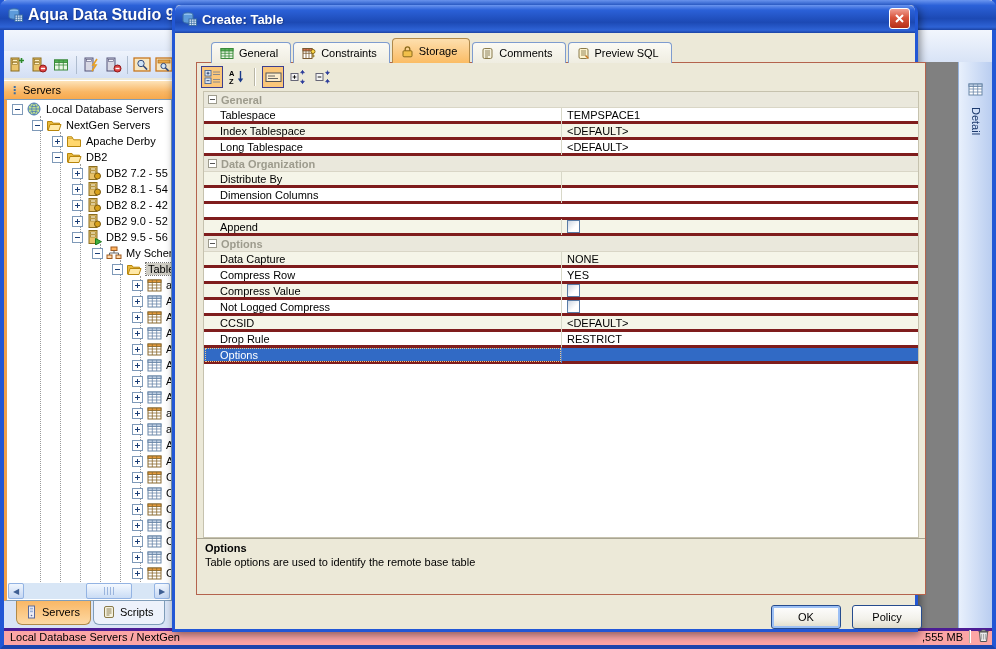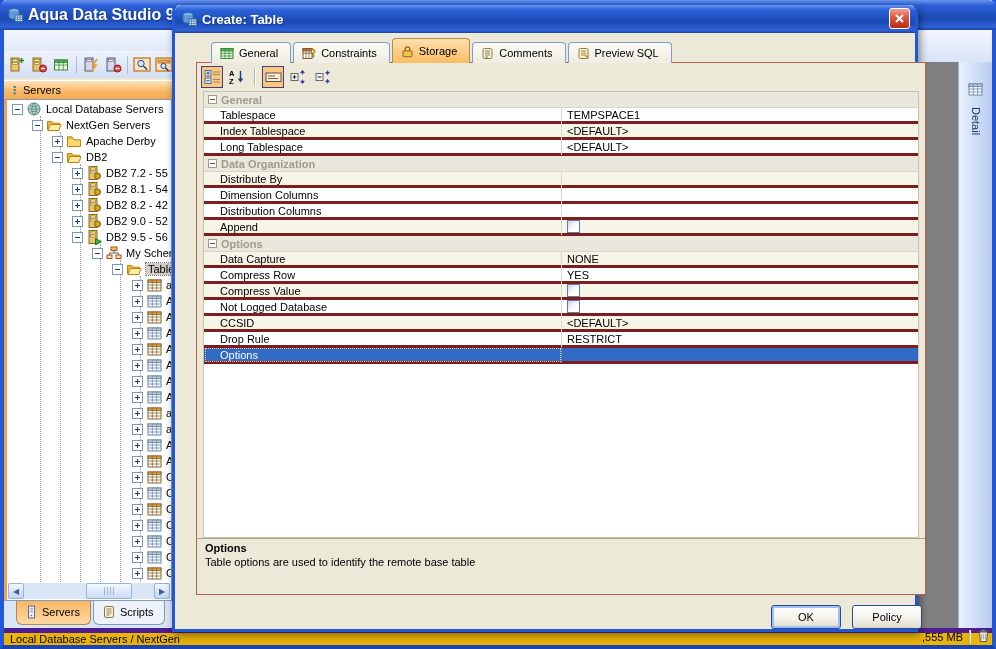--- a/index.html
+++ b/index.html
@@ -57,21 +57,21 @@
     background:linear-gradient(180deg,#f0f6fe,#c4d6f2);display:flex;align-items:center;justify-content:center;color:#3f5f93;font-size:8px;}
   .sthumb{position:absolute;left:78px;top:0;width:46px;height:16px;border:1px solid #93b3e3;border-radius:2px;box-sizing:border-box;
     background:linear-gradient(180deg,#f4f9ff,#cadcf5);display:flex;align-items:center;justify-content:center;}
   .sthumb i{display:block;width:1px;height:8px;background:#9ab4dd;margin:0 1px;}
   .side-tabs{position:absolute;left:4px;top:601px;width:168px;height:27px;background:#d9e4f6;z-index:2;display:flex;align-items:flex-start;padding-left:12px;box-sizing:border-box;}
   .stab{display:flex;align-items:center;gap:4px;padding:4px 10px 5px 8px;border:1px solid #7f9db9;border-top:none;
     border-radius:0 0 6px 6px;background:#edf2fb;margin-right:2px;}
   .stab.active{background:linear-gradient(180deg,#f9b765,#fdd9a4);border-color:#b08a4a;font-weight:normal;}
 
   
-  .statusbar{position:absolute;left:4px;top:628px;width:988px;height:17px;background:#eab308;border-top:5px solid #4c1d95;z-index:1;
+  .statusbar{position:absolute;left:4px;top:628px;width:988px;height:17px;background:#fca5a5;border-top:3px solid #4c1d95;z-index:1;
     display:flex;align-items:flex-start;box-sizing:border-box;}
   .statusbar .left{margin-left:6px;white-space:nowrap;}
   .status-right{position:absolute;right:6px;top:628px;height:17px;display:flex;align-items:center;gap:6px;z-index:3;}
   .ssep{width:1px;height:13px;background:#b5b2a2;border-right:1px solid #fff;}
 
   
   .dialog{position:absolute;left:172px;top:5px;width:746px;height:627px;z-index:10;
     border:3px solid #2257d5;border-top:none;border-radius:7px 7px 0 0;box-sizing:border-box;
     box-shadow:2px 3px 8px rgba(0,0,0,.45);background:#ece9d8;}
   .dlg-title{height:28px;background:linear-gradient(180deg,#6a95ef 0%,#2b61d8 18%,#1c49b4 62%,#2e63d6 90%,#1b43a4 100%);
@@ -838,21 +838,20 @@
             </div>
             <div class="grow alt">
               <span class="gname">Distribute By</span>
               <span class="gval"></span>
             </div>
             <div class="grow">
               <span class="gname">Dimension Columns</span>
               <span class="gval"></span>
             </div>
             <div class="grow">
-              <span class="gname">Distribution Columns</span>
               <span class="gval"></span>
             </div>
             <div class="grow alt">
               <span class="gname">Append</span>
               <span class="gval">
                 <span class="gcheck"></span>
               </span>
             </div>
             <div class="grow cat">
               <span class="cat-box"></span>
@@ -866,21 +865,21 @@
               <span class="gname">Compress Row</span>
               <span class="gval">YES</span>
             </div>
             <div class="grow alt">
               <span class="gname">Compress Value</span>
               <span class="gval">
                 <span class="gcheck"></span>
               </span>
             </div>
             <div class="grow">
-              <span class="gname">Not Logged Database</span>
+              <span class="gname">Not Logged Compress</span>
               <span class="gval">
                 <span class="gcheck"></span>
               </span>
             </div>
             <div class="grow alt">
               <span class="gname">CCSID</span>
               <span class="gval">&lt;DEFAULT&gt;</span>
             </div>
             <div class="grow">
               <span class="gname">Drop Rule</span>

